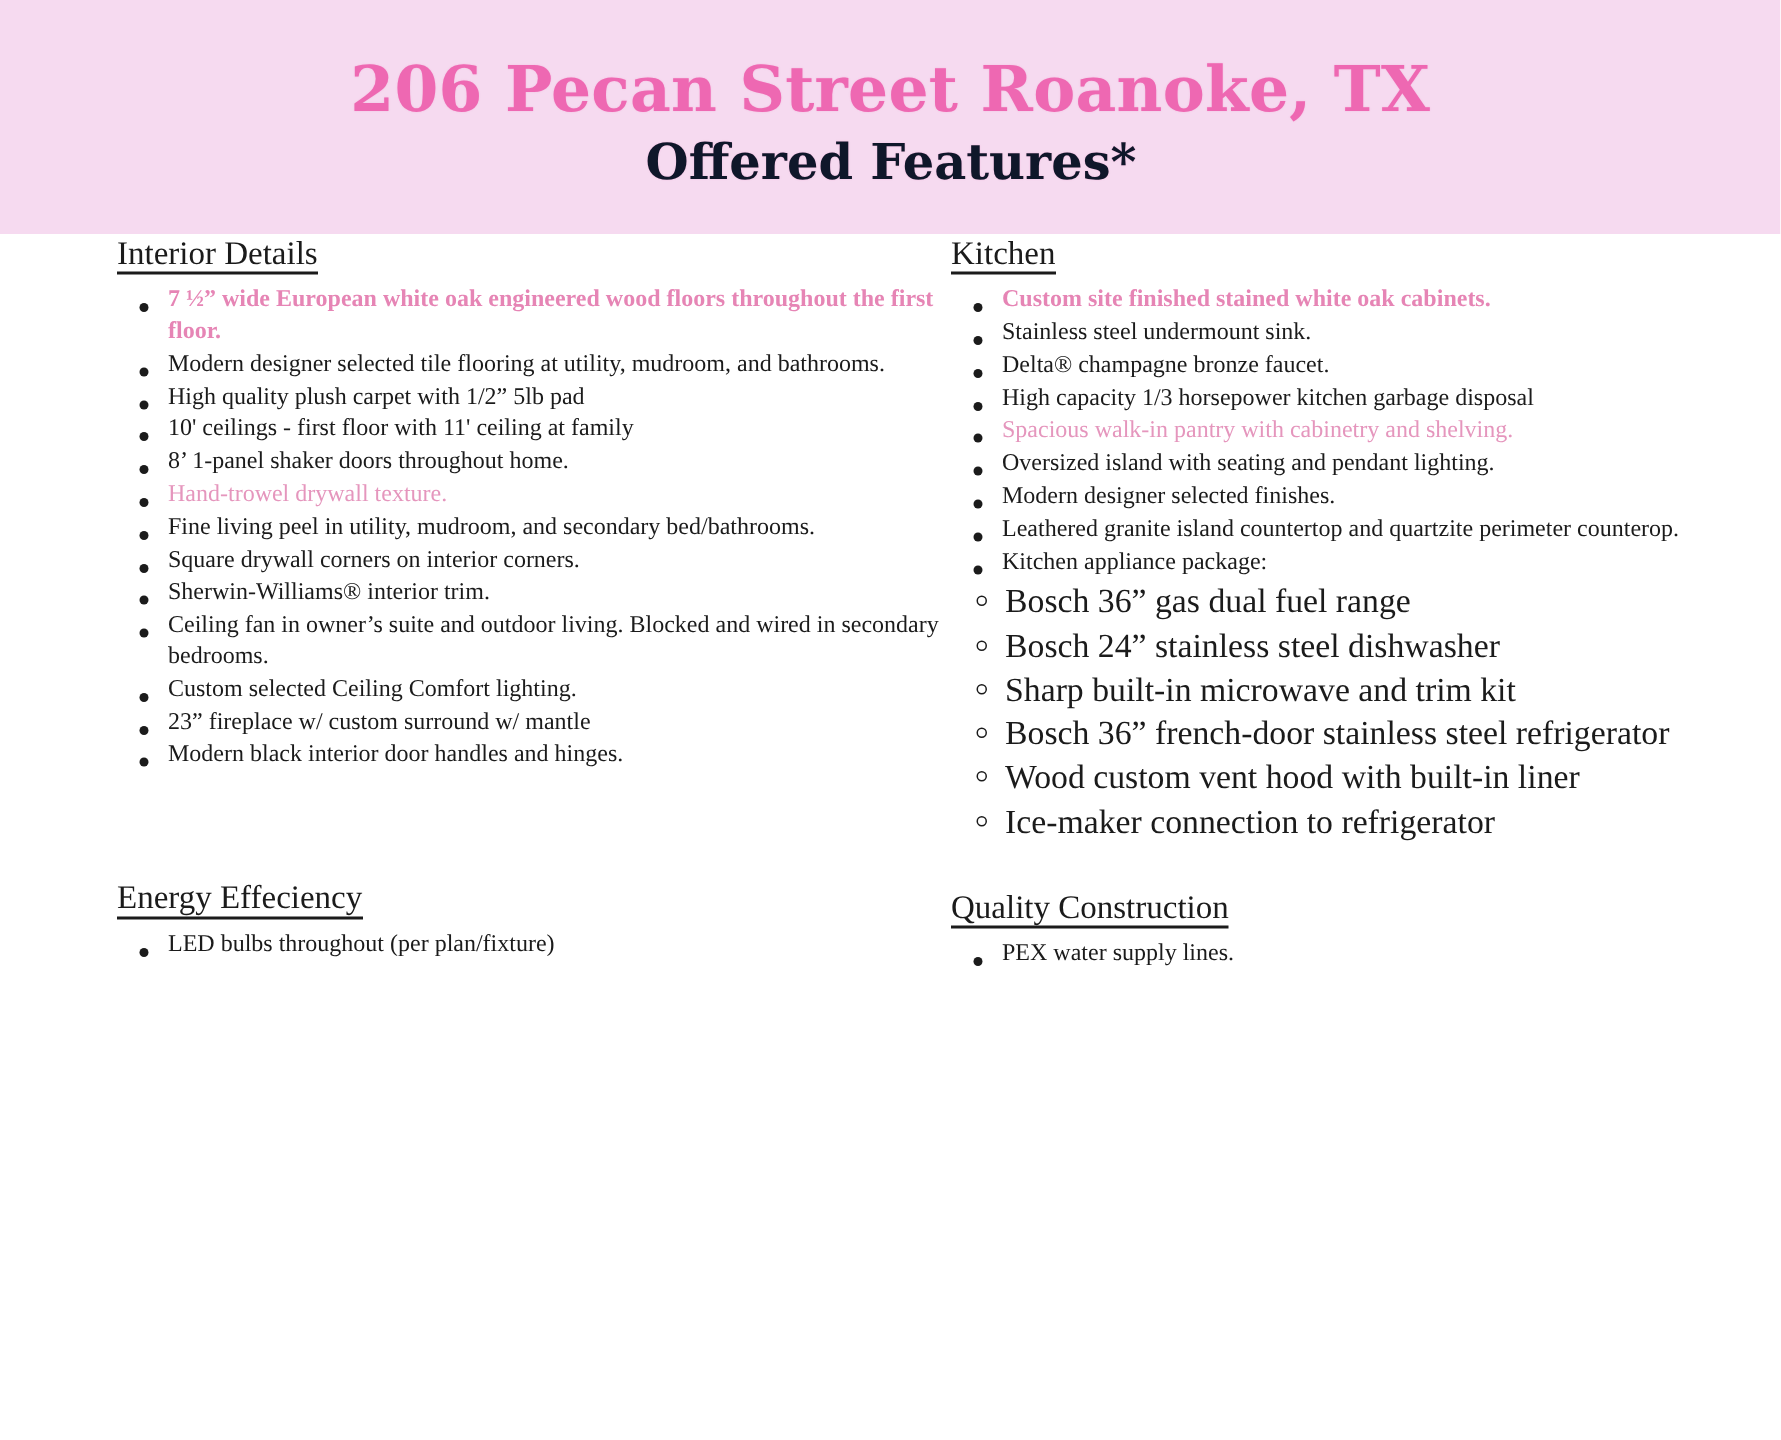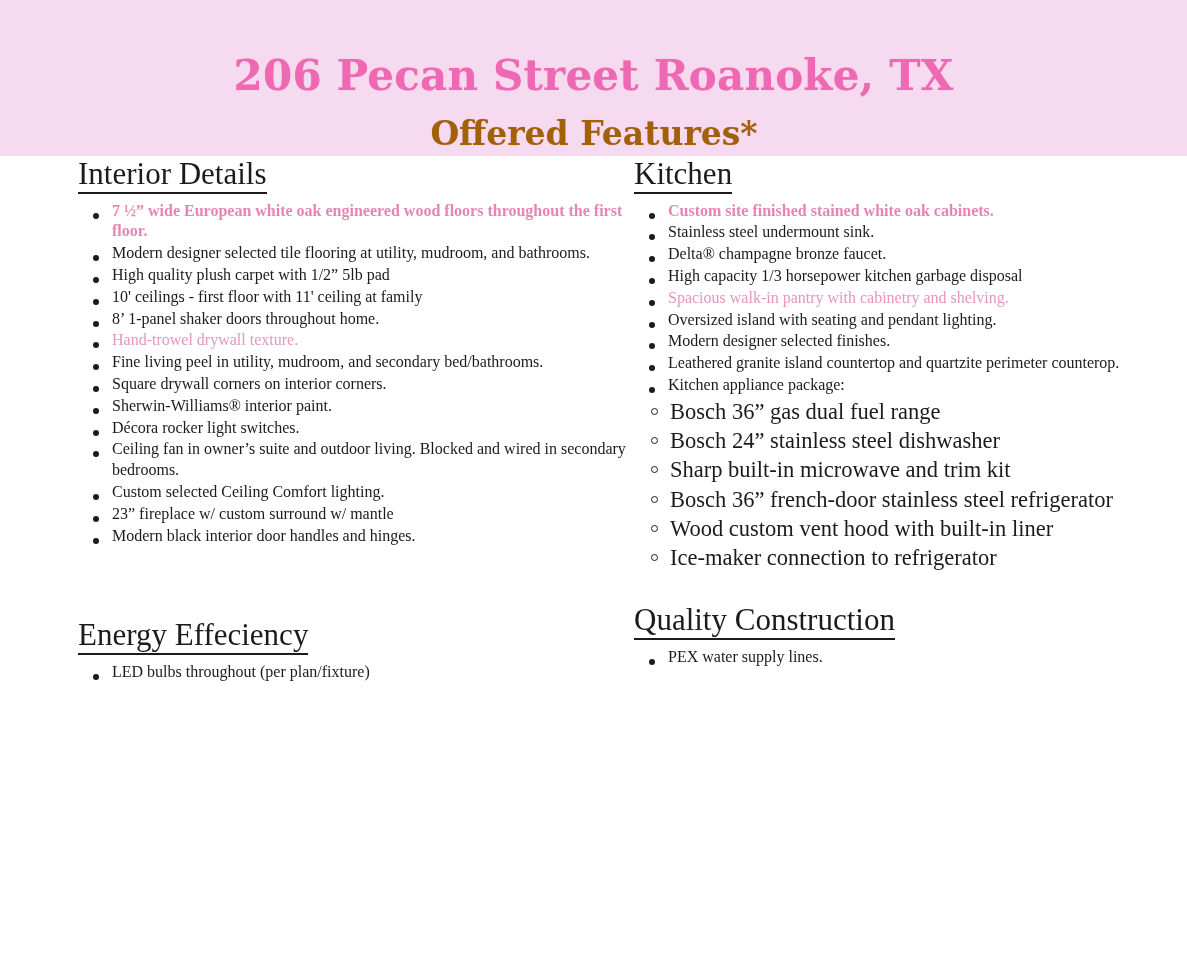--- a/index.html
+++ b/index.html
@@ -30,29 +30,29 @@
     padding-top: 38px;
     text-align: center;
   }
   .header-title {
     font-family: "DejaVu Serif", "Liberation Serif", serif;
     font-weight: bold;
     font-size: 42px;
     line-height: 1.05;
     letter-spacing: 0.2px;
     color: #ee68b2;
-    margin: 16px;
+    margin: 0;
     text-shadow: 0 0 1px rgba(238,104,178,0.35);
   }
   .header-subtitle {
     font-family: "DejaVu Serif", "Liberation Serif", serif;
     font-weight: bold;
     font-size: 33px;
     line-height: 1.2;
-    color: #a16207;
+    color: #0f172a;
     margin: 6px 0 0 1px;
     text-shadow: 0 0 1px rgba(238,104,178,0.35);
   }
 
   
   .content {
     position: relative;
     box-sizing: border-box;
     padding: 0 24px 0 78px;
     display: flex;
@@ -65,21 +65,21 @@
   .col.col-right {
     margin-left: 0px;
   }
 
   .section {
     margin: 0;
   }
 
   .section-heading {
     font-family: "Liberation Serif", "DejaVu Serif", serif;
-    font-size: 31px;
+    font-size: 22px;
     font-weight: normal;
     color: #1b1b1b;
     margin: 0 0 7px 0;
     padding: 0;
     display: inline-block;
     border-bottom: 2px solid #1b1b1b;
     line-height: 1.15;
   }
 
   ul.features {
@@ -168,22 +168,21 @@
         <div class="section-heading">Interior Details</div>
         <ul class="features">
           <li class="accent-bold">7 ½” wide European white oak engineered wood floors throughout the first floor.</li>
           <li>Modern designer selected tile flooring at utility, mudroom, and bathrooms.</li>
           <li>High quality plush carpet with 1/2” 5lb pad</li>
           <li>10' ceilings - first floor with 11' ceiling at family</li>
           <li>8’ 1-panel shaker doors throughout home.</li>
           <li class="accent-light">Hand-trowel drywall texture.</li>
           <li>Fine living peel in utility, mudroom, and secondary bed/bathrooms.</li>
           <li>Square drywall corners on interior corners.</li>
-          <li>Sherwin-Williams® interior paint.</li>
-          <li>Décora rocker light switches.</li>
+          <li>Sherwin-Williams® interior trim.</li>
           <li>Ceiling fan in owner’s suite and outdoor living. Blocked and wired in secondary bedrooms.</li>
           <li>Custom selected Ceiling Comfort lighting.</li>
           <li>23” fireplace w/ custom surround w/ mantle</li>
           <li>Modern black interior door handles and hinges.</li>
         </ul>
       </div>
 
       <div class="spacer-interior"></div>
 
       <div class="section bottom-row">

